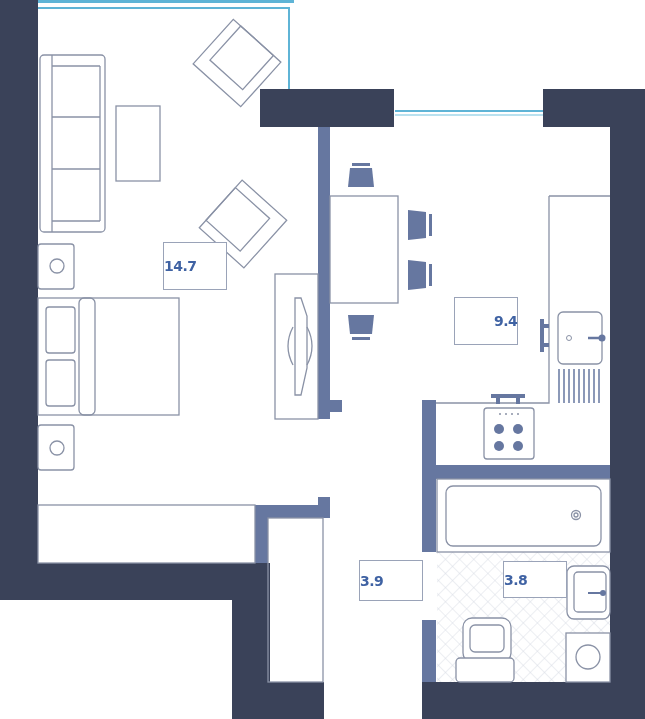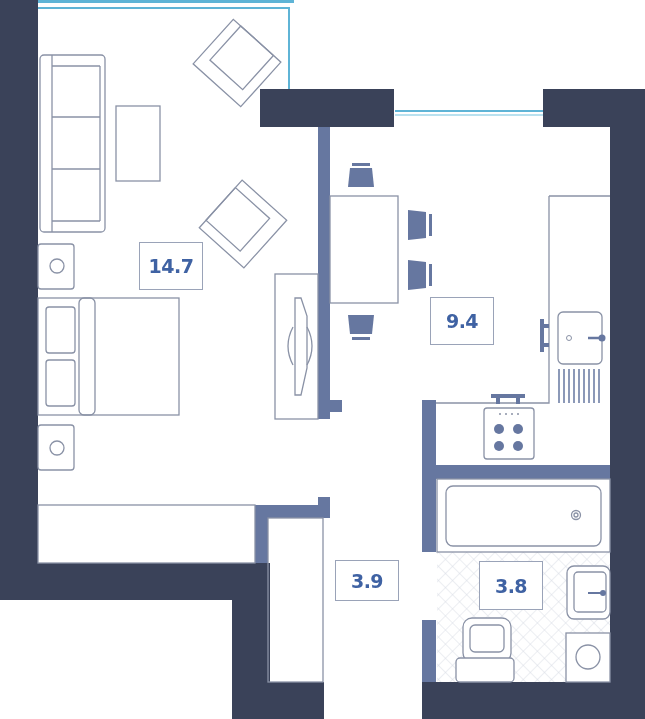--- a/index.html
+++ b/index.html
@@ -5,24 +5,25 @@
     html, body { margin: 0; padding: 0; background: #ffffff; }
     body { width: 645px; height: 719px; position: relative; overflow: hidden; font-family: "DejaVu Sans", sans-serif; }
     #plan { position: absolute; left: 0; top: 0; width: 645px; height: 719px; }
     .area-label {
       position: absolute;
       border: 1.5px solid #9aa3b8;
       background: #ffffff;
       color: #3f62a3;
       font-family: "DejaVu Sans", sans-serif;
       font-weight: bold;
-      font-size: 19px;
-      display: flex; align-items: center; justify-content: center;
+      font-size: 14px;
+      display: flex; align-items: center; justify-content: flex-start;
       box-sizing: border-box;
       letter-spacing: -0.5px;
+      margin-left: 24px;
     }
   </style>
 </head>
 <body>
 
 <svg id="plan" viewBox="0 0 645 719" xmlns="http://www.w3.org/2000/svg">
   <defs>
     <pattern id="tiles" width="10" height="10" patternUnits="userSpaceOnUse" patternTransform="rotate(45)">
       <rect width="10" height="10" fill="#ffffff"></rect>
       <path d="M0 0 L0 10 M0 0 L10 0" stroke="#d9dde6" stroke-width="1"></path>
@@ -194,21 +195,21 @@
   </g>
   <g fill="#ffffff" stroke="#8a92a6" stroke-width="1.3">
     <rect x="566" y="633" width="44" height="49"></rect>
     <circle cx="588" cy="657" r="12"></circle>
   </g>
 </svg>
 
 <div class="area-label" style="left:139px; top:242px; width:64px; height:48px;">
   <span>14.7</span>
 </div>
-<div class="area-label" style="left:430px; top:297px; width:64px; height:48px;">
+<div class="area-label" style="left:430px; top:297px; width:64px; height:48px;padding-left:39px;">
   <span>9.4</span>
 </div>
 <div class="area-label" style="left:335px; top:560px; width:64px; height:41px;">
   <span>3.9</span>
 </div>
-<div class="area-label" style="left:479px; top:561px; width:64px; height:49px;">
+<div class="area-label" style="left:479px; top:561px; width:64px; height:37px;">
   <span>3.8</span>
 </div>
 
 </body></html>

